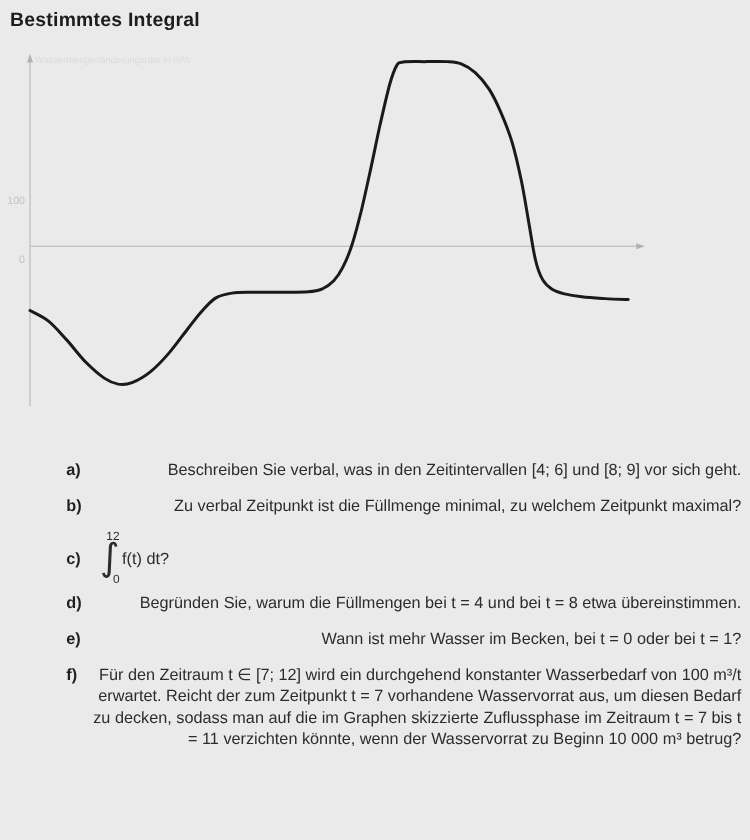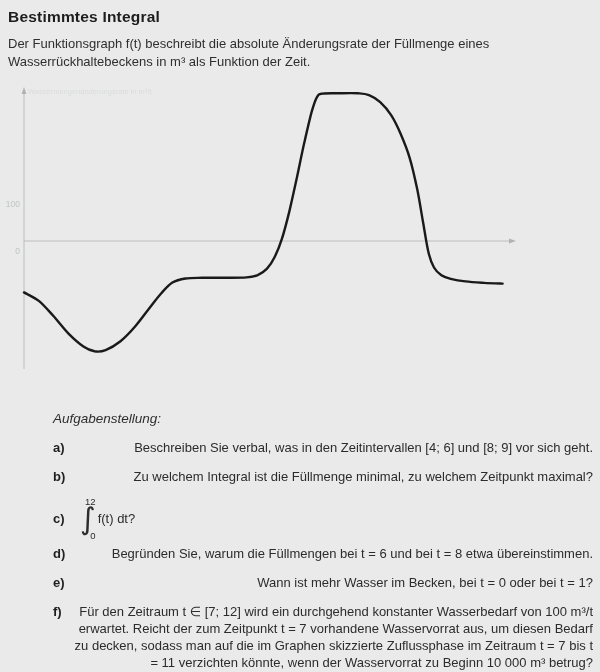--- a/index.html
+++ b/index.html
@@ -61,67 +61,65 @@
     font-weight:400;
   }
 </style>
 </head>
 <body>
 
 <div class="page">
 
   <div class="doc-title">Bestimmtes Integral</div>
 
-  <div class="intro">Der Funktionsgraph f(t) beschreibt die absolute Änderungsrate der Füllmenge eines Wasserrückhaltebeckens in m³ als Funktion der Zeit.</div>
 
   <div class="graph-wrap">
     <svg width="600" height="300" viewBox="0 0 600 300">
 
       <line class="axis" x1="24" y1="6" x2="24" y2="283"></line>
       <polygon class="axis-arrow" points="24,1 21.6,8 26.4,8"></polygon>
 
       <line class="axis" x1="24" y1="155" x2="510" y2="155"></line>
       <polygon class="axis-arrow" points="516,155 509,152.6 509,157.4"></polygon>
 
       <text class="watermark" x="28" y="8">Wassermengenänderungsrate in m³/t</text>
       <text class="tick-label" x="20" y="121" text-anchor="end">100</text>
       <text class="tick-label" x="20" y="168" text-anchor="end">0</text>
 
       <path id="curve-path" class="curve" d="M 24.0,206.4 C 26.5,207.9 33.9,210.9 38.8,214.9 C 43.8,218.9 48.7,224.9 53.7,230.3 C 58.6,235.8 63.6,242.6 68.5,247.6 C 73.5,252.6 79.0,257.5 83.4,260.5 C 87.7,263.4 90.8,264.6 94.5,265.3 C 98.2,265.9 101.3,265.8 105.6,264.1 C 109.9,262.5 115.5,259.3 120.5,255.3 C 125.4,251.3 130.4,246.0 135.3,240.3 C 140.2,234.6 145.8,226.7 150.1,221.2 C 154.5,215.6 157.6,211.3 161.3,207.2 C 165.0,203.1 168.4,199.0 172.4,196.5 C 176.4,194.1 180.4,193.3 185.4,192.5 C 190.3,191.7 195.6,191.9 202.1,191.8 C 208.6,191.6 216.9,191.8 224.3,191.8 C 231.8,191.7 241.0,191.8 246.6,191.4 C 252.2,191.0 254.3,190.6 257.7,189.2 C 261.1,187.7 264.2,185.5 267.0,182.6 C 269.8,179.6 272.0,176.4 274.4,171.5 C 276.9,166.6 279.4,160.8 281.8,153.2 C 284.3,145.5 286.8,135.7 289.3,125.6 C 291.7,115.5 294.2,103.9 296.7,92.5 C 299.2,81.2 301.6,68.6 304.1,57.6 C 306.6,46.6 309.4,34.2 311.5,26.4 C 313.7,18.6 315.2,14.1 317.1,10.9 C 318.9,7.8 318.9,8.2 322.7,7.6 C 326.4,7.0 333.5,7.3 339.4,7.3 C 345.2,7.2 353.0,7.0 357.9,7.3 C 362.8,7.6 365.3,7.6 369.0,9.1 C 372.7,10.6 376.5,12.7 380.2,16.1 C 383.9,19.5 387.9,24.0 391.3,29.3 C 394.7,34.6 397.5,40.5 400.6,47.7 C 403.7,54.9 407.1,63.0 409.8,72.3 C 412.6,81.6 415.1,93.1 417.3,103.6 C 419.4,114.0 421.0,124.4 422.8,134.8 C 424.7,145.2 426.5,158.2 428.4,166.0 C 430.2,173.8 431.8,177.6 434.0,181.5 C 436.1,185.3 438.6,187.3 441.4,189.2 C 444.2,191.1 446.6,191.8 450.7,192.9 C 454.7,193.9 459.9,194.8 465.5,195.4 C 471.1,196.1 477.9,196.5 484.0,196.9 C 490.2,197.3 499.5,197.5 502.6,197.6"></path>
     </svg>
   </div>
 
   <div class="tasks">
-    <div class="tasks-heading">Aufgabenstellung:</div>
 
     <div class="task">
       <span class="task-label">a)</span>
       <span class="task-text">Beschreiben Sie verbal, was in den Zeitintervallen [4; 6] und [8; 9] vor sich geht.</span>
     </div>
 
     <div class="task">
       <span class="task-label">b)</span>
-      <span class="task-text">Zu welchem Integral ist die Füllmenge minimal, zu welchem Zeitpunkt maximal?</span>
+      <span class="task-text">Zu verbal Zeitpunkt ist die Füllmenge minimal, zu welchem Zeitpunkt maximal?</span>
     </div>
 
     <div class="task task-c">
       <span class="task-label">c)</span>
       <span class="c-line">
         <span class="int-col">
           <span class="int-sup">12</span>
           <span class="int-sym">∫</span>
           <span class="int-sub">0</span>
         </span>
         <span>f(t) dt?</span>
       </span>
     </div>
 
     <div class="task">
       <span class="task-label">d)</span>
-      <span class="task-text">Begründen Sie, warum die Füllmengen bei t = 6 und bei t = 8 etwa übereinstimmen.</span>
+      <span class="task-text">Begründen Sie, warum die Füllmengen bei t = 4 und bei t = 8 etwa übereinstimmen.</span>
     </div>
 
     <div class="task">
       <span class="task-label">e)</span>
       <span class="task-text">Wann ist mehr Wasser im Becken, bei t = 0 oder bei t = 1?</span>
     </div>
 
     <div class="task">
       <span class="task-label">f)</span>
       <span class="task-text">Für den Zeitraum t ∈ [7; 12] wird ein durchgehend konstanter Wasserbedarf von 100 m³/t erwartet. Reicht der zum Zeitpunkt t = 7 vorhandene Wasservorrat aus, um diesen Bedarf zu decken, sodass man auf die im Graphen skizzierte Zuflussphase im Zeitraum t = 7 bis t = 11 verzichten könnte, wenn der Wasservorrat zu Beginn 10 000 m³ betrug?</span>

